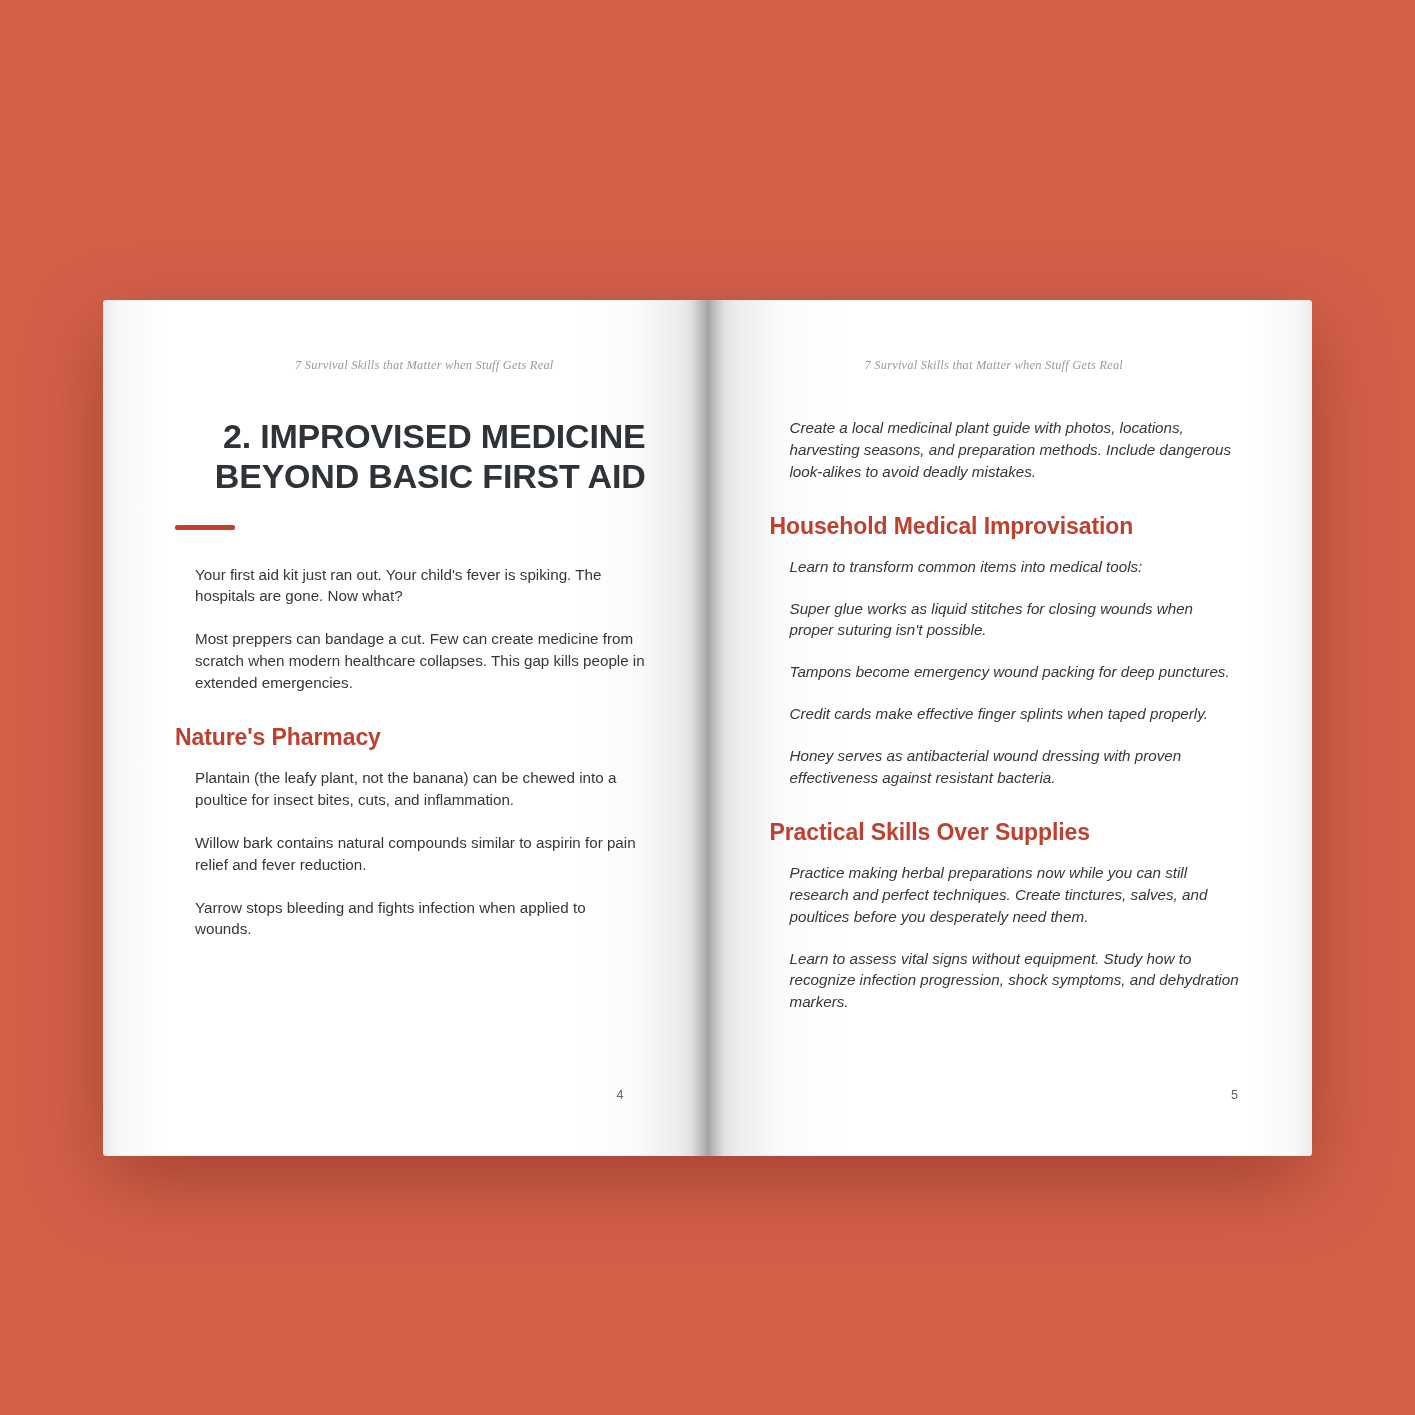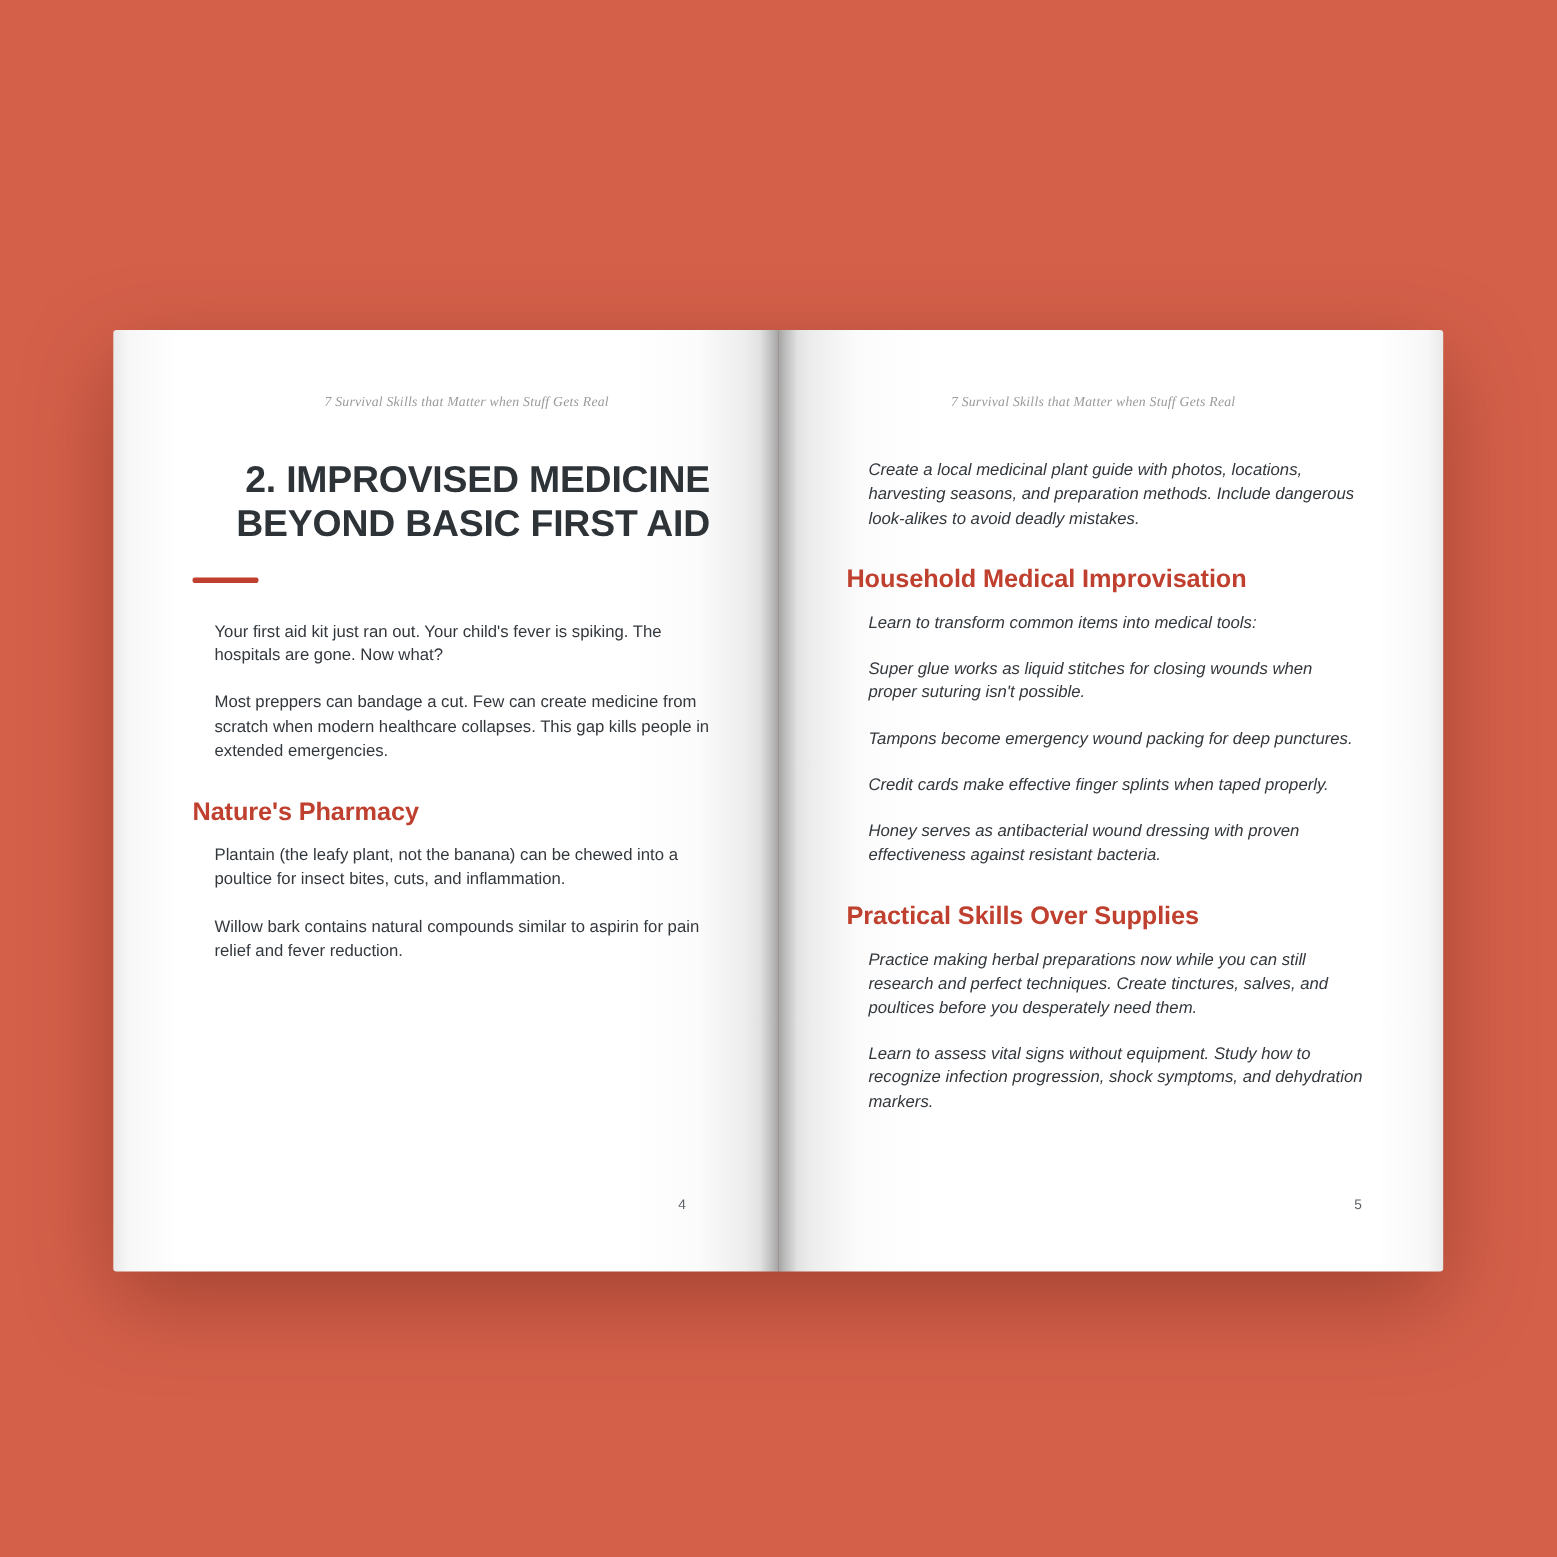--- a/index.html
+++ b/index.html
@@ -158,20 +158,21 @@
     <div class="body-block">
       <p class="body">Your first aid kit just ran out. Your child's fever is spiking. The hospitals are gone. Now what?</p>
       <p class="body">Most preppers can bandage a cut. Few can create medicine from scratch when modern healthcare collapses. This gap kills people in extended emergencies.</p>
     </div>
 
     <h3 class="sub">Nature's Pharmacy</h3>
 
     <div class="body-block">
       <p class="body">Plantain (the leafy plant, not the banana) can be chewed into a poultice for insect bites, cuts, and inflammation.</p>
       <p class="body">Willow bark contains natural compounds similar to aspirin for pain relief and fever reduction.</p>
+      <p class="body">Yarrow stops bleeding and fights infection when applied to wounds.</p>
     </div>
 
     <div class="page-number">4</div>
   </div>
 
   <div class="page page-right">
     <div class="running-head">7 Survival Skills that Matter when Stuff Gets Real</div>
 
     <div class="body-block right-body">
       <p class="body">Create a local medicinal plant guide with photos, locations, harvesting seasons, and preparation methods. Include dangerous look-alikes to avoid deadly mistakes.</p>

